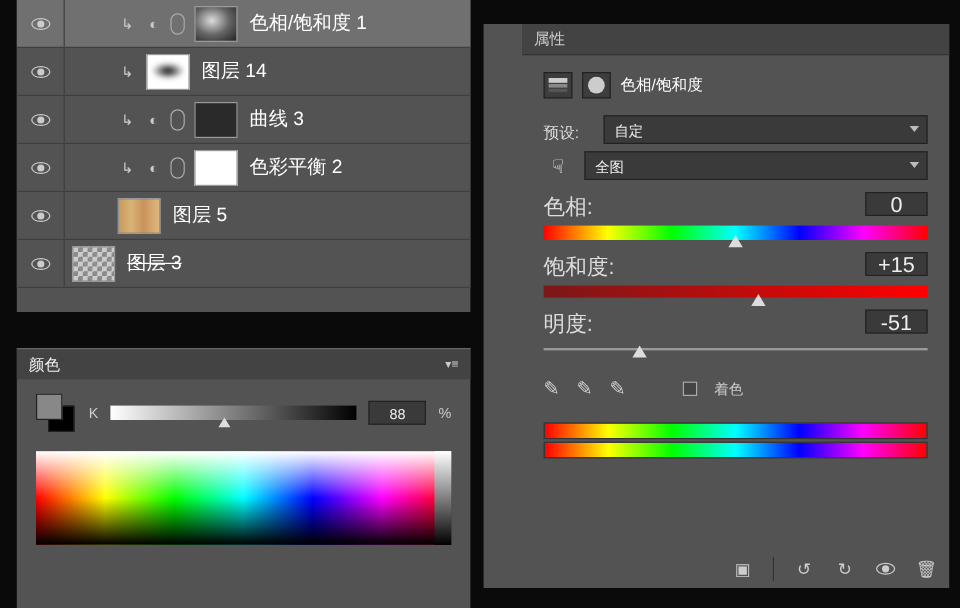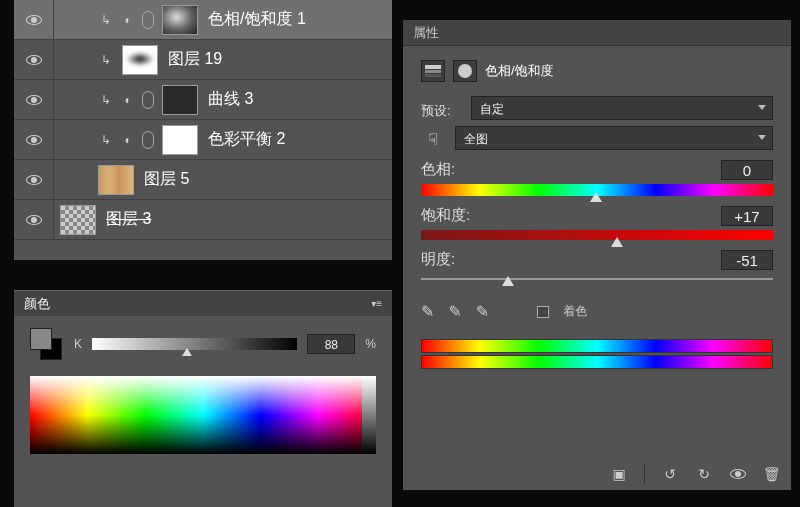--- a/index.html
+++ b/index.html
@@ -113,39 +113,40 @@
     position:relative;
   }
   .spectrum::after{content:"";position:absolute;right:0;top:0;width:14px;height:100%;background:linear-gradient(#fff,#000);}
 
   
   .props-panel {
     position:absolute;
     left:403px; top:20px;
     width:388px; height:470px;
     background:#535353;
+    padding-left:32px;
   }
   .props-header {
     background:#434343; height:26px; display:flex; align-items:center;
     padding:0 10px; font-size:13px; border-bottom:1px solid #333;
   }
   .props-body { padding:14px 18px; }
   .adj-icons { display:flex; gap:8px; align-items:center; margin-bottom:14px; }
   .adj-box { width:24px;height:22px;background:#3d3d3d;border:1px solid #222;display:flex;justify-content:center;align-items:center; }
   .adj-circle { width:14px;height:14px;border-radius:50%;background:#ccc; }
   .adj-title { font-size:13px; color:#ffffff; }
   .prop-row { display:flex; align-items:flex-end; gap:10px; margin:6px 0; }
   .prop-label { width:40px; color:#ddd; font-size:13px; }
   .prop-select {
     flex:1; height:24px; background:#3a3a3a; border:1px solid #222;
     padding:0 8px; line-height:24px; color:#eee; position:relative;
   }
   .chev { position:absolute; right:6px; top:8px; width:0;height:0;border-left:4px solid transparent;border-right:4px solid transparent;border-top:5px solid #bbb; }
   .hand-icon { width:24px;height:22px;display:flex;justify-content:center;align-items:center;color:#eee;font-size:16px; }
-  .slider-label { display:flex; justify-content:space-between; color:#ddd; font-size:15px; margin-top:10px; }
+  .slider-label { display:flex; justify-content:space-between; color:#ddd; font-size:18px; margin-top:10px; }
   .slider-val {
     width:52px;height:20px;background:#3a3a3a;border:1px solid #222;text-align:center;line-height:20px;color:#eee;
   }
   .hue-slider {
     height:12px; margin:4px 0 0 0;
     background:linear-gradient(90deg,#f00,#ff0,#0f0,#0ff,#00f,#f0f,#f00);
     position:relative;
   }
   .sat-slider {
     height:10px; margin:4px 0 0 0;
@@ -196,21 +197,21 @@
 
   <div class="layer-row">
     <div class="eye-cell">
         <div class="eye-icon"></div>
       </div>
     <div class="indent-cell"></div>
     <div class="icons-cell">
       <div class="mini-icon">↳</div>
     </div>
     <div class="thumb blur"></div>
-    <div class="layer-name">图层 19</div>
+    <div class="layer-name">图层 14</div>
   </div>
 
   <div class="layer-row">
     <div class="eye-cell">
         <div class="eye-icon"></div>
       </div>
     <div class="indent-cell"></div>
     <div class="icons-cell">
       <div class="mini-icon">↳</div>
       <div class="mini-icon">◐</div>
@@ -313,21 +314,21 @@
     <div class="slider-label">
       <span>色相:</span>
       <div class="slider-val">0</div>
     </div>
     <div class="hue-slider">
       <div class="slider-handle" style="left:48%"></div>
     </div>
 
     <div class="slider-label">
       <span>饱和度:</span>
-      <div class="slider-val">+17</div>
+      <div class="slider-val">+15</div>
     </div>
     <div class="sat-slider">
       <div class="slider-handle" style="left:54%;top:7px"></div>
     </div>
 
     <div class="slider-label">
       <span>明度:</span>
       <div class="slider-val">-51</div>
     </div>
     <div class="light-slider">

